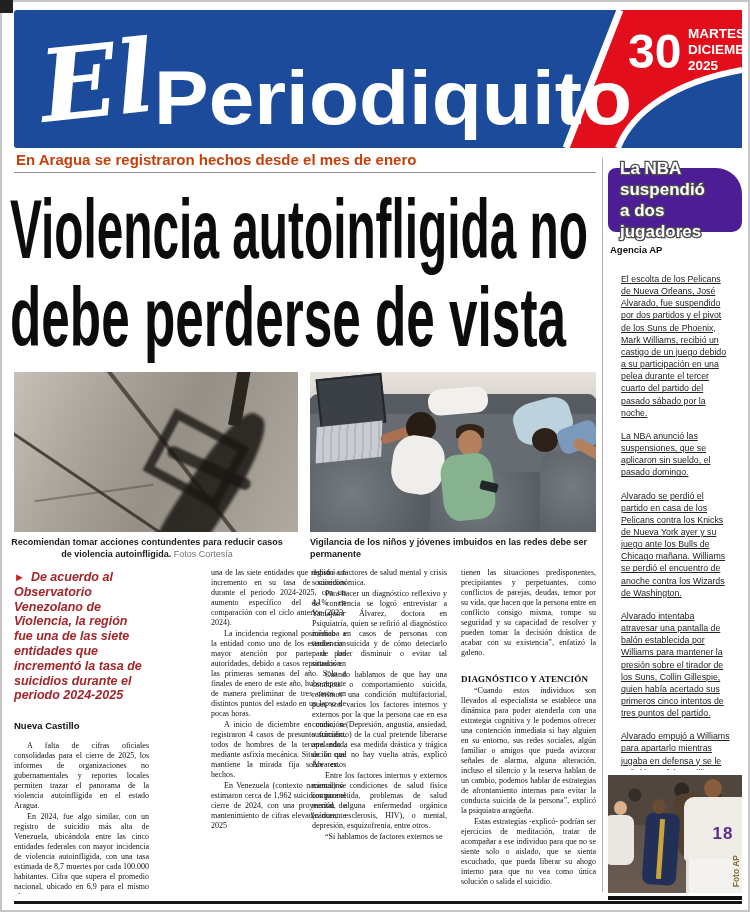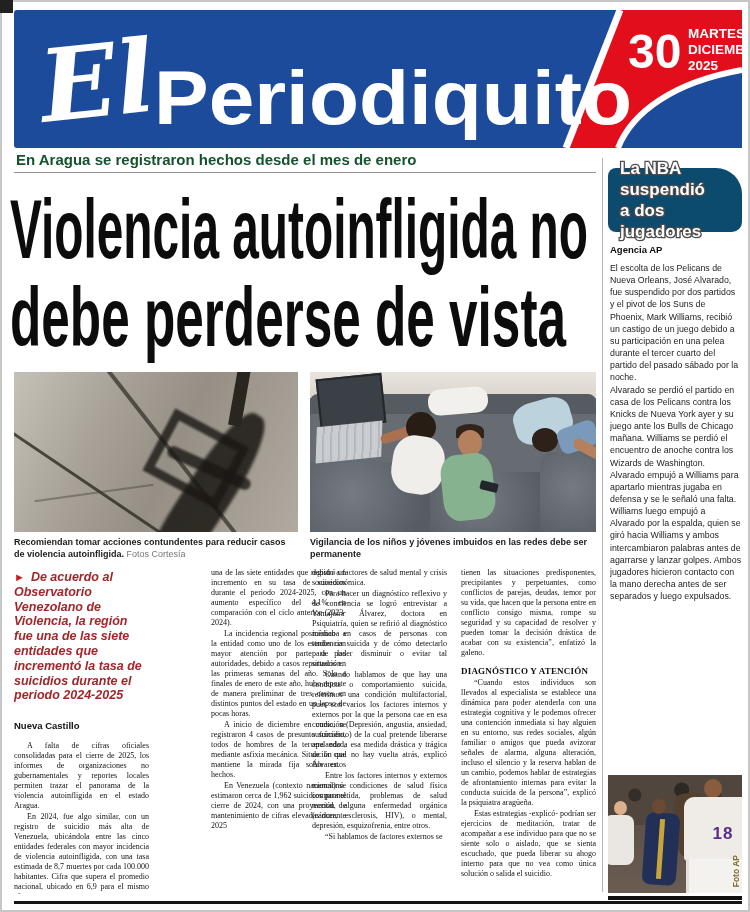--- a/index.html
+++ b/index.html
@@ -8,30 +8,30 @@
     font-family:"Liberation Sans",sans-serif;overflow:hidden;
   }
   .page-border{position:absolute;inset:0;border:2px solid #c6c6c6;pointer-events:none;z-index:60;}
   .corner-artifact{position:absolute;left:0;top:0;width:13px;height:13px;background:#212121;z-index:61;}
 
   
   .masthead{position:absolute;left:14px;top:10px;width:728px;height:138px;}
   .masthead svg{display:block;}
 
   
-  .kicker{position:absolute;left:16px;top:151px;width:580px;font-size:15px;font-weight:bold;color:#14532d;letter-spacing:0;}
+  .kicker{position:absolute;left:16px;top:151px;width:580px;font-size:15px;font-weight:bold;color:#c2410c;letter-spacing:0;}
   .kicker-rule{position:absolute;left:14px;top:172px;width:582px;height:1px;background:#8f8f8f;}
   .headline-svg{position:absolute;left:10px;top:176px;width:588px;height:196px;overflow:visible;}
 
   
   .photo{position:absolute;top:372px;height:160px;overflow:hidden;}
   .photo-left{left:14px;width:284px;background:linear-gradient(115deg,#c6c1b8 0%,#a8a298 30%,#958f85 55%,#b0aaa0 100%);}
   .photo-right{left:310px;width:286px;background:#666c72;}
   .caption{position:absolute;top:537px;font-size:9px;font-weight:bold;color:#1c1c1c;line-height:11.5px;}
-  .caption-left{left:14px;width:284px;}
+  .caption-left{left:5px;width:284px;text-align:center;}
   .caption-right{left:310px;width:286px;}
   .caption .credit{font-weight:normal;color:#767676;}
 
   
   .shadow-line1{position:absolute;left:-30px;top:40px;width:420px;height:3px;background:rgba(45,41,36,.8);transform:rotate(34deg);transform-origin:left top;}
   .shadow-line2{position:absolute;left:90px;top:-10px;width:330px;height:4px;background:rgba(45,41,36,.7);transform:rotate(52deg);transform-origin:left top;}
   .shadow-figure{position:absolute;left:168px;top:28px;width:46px;height:200px;background:rgba(26,23,19,.85);border-radius:40% 45% 30% 40%;transform:rotate(33deg);filter:blur(1.5px);}
   .shadow-frame{position:absolute;left:140px;top:52px;width:66px;height:52px;border:9px solid rgba(26,23,19,.8);transform:rotate(28deg);filter:blur(1px);background:transparent;}
   .shadow-arm{position:absolute;left:150px;top:90px;width:90px;height:12px;background:rgba(26,23,19,.8);transform:rotate(24deg);filter:blur(1px);border-radius:6px;}
   .pole-object{position:absolute;right:52px;top:-4px;width:13px;height:58px;background:#29251f;transform:rotate(10deg);}
@@ -62,32 +62,32 @@
   
   .col{position:absolute;top:568px;width:135px;height:326px;overflow:hidden;
        font-family:"Liberation Serif",serif;font-size:8px;line-height:10px;color:#111;text-align:justify;}
   .col1{left:14px;} .col2{left:163px;margin-left:48px;} .col3{left:312px;} .col4{left:461px;}
   .col p{margin:0 0 1px 0;text-indent:13px;}
   .col p.noindent{text-indent:0;}
   .lede{font-family:"Liberation Sans",sans-serif;font-style:italic;font-weight:bold;
         color:#a3262b;font-size:12.5px;line-height:14.8px;text-align:left;margin:2px 0 18px 0;}
   .lede-arrow{color:#c41e26;font-style:normal;font-size:11px;margin-right:6px;}
   .byline{font-family:"Liberation Sans",sans-serif;font-weight:bold;font-size:9.5px;margin:0 0 10px 0;text-align:left;}
-  .subhead{font-weight:bold;font-size:9px;letter-spacing:.2px;margin:8px 0 2px 0;text-indent:0;text-align:left;}
+  .subhead{font-weight:bold;font-size:9px;letter-spacing:.2px;margin:16px 0 2px 0;text-indent:0;text-align:left;}
 
   
   .divider-v{position:absolute;left:602px;top:158px;width:1px;height:734px;background:#b2b2b2;}
-  .nba-box{position:absolute;left:608px;top:168px;width:134px;height:64px;background:#0c4a6e;
+  .nba-box{position:absolute;left:608px;top:168px;width:134px;height:64px;background:#4c1d95;
            border-radius:8px 26px 10px 8px;display:flex;flex-direction:column;justify-content:center;padding:0 0 0 12px;box-sizing:border-box;}
   .nba-title{color:#ffffff;font-weight:bold;font-size:17px;line-height:21px;
              -webkit-text-stroke:2.5px #4d4d4d;paint-order:stroke fill;text-shadow:1px 1px 0 #4d4d4d;}
   .sb-byline{position:absolute;left:610px;top:244px;font-size:9.5px;font-weight:bold;color:#111;}
   .sb-text{position:absolute;left:610px;top:262px;width:132px;height:508px;overflow:hidden;
            font-size:8.8px;line-height:12.15px;color:#222;}
-  .sb-text p{margin:0;}
+  .sb-text p{margin:11px;text-decoration:underline;}
   .sb-photo{position:absolute;left:608px;top:775px;width:134px;height:118px;overflow:hidden;
             background:linear-gradient(#4a4039 0%,#5d5148 40%,#6b5c52 100%);}
   .crowd{position:absolute;left:0;top:0;width:134px;height:50px;
          background:radial-gradient(circle at 20% 40%,#352e28 6px,transparent 7px),
                     radial-gradient(circle at 55% 30%,#2e2822 7px,transparent 8px),
                     radial-gradient(circle at 80% 45%,#3a322b 6px,transparent 7px),#50463d;}
   .p-left-head{position:absolute;left:6px;top:26px;width:13px;height:14px;background:#dcb08c;border-radius:50%;}
   .p-left-jersey{position:absolute;left:-4px;top:40px;width:30px;height:50px;background:#eae7e2;border-radius:8px;}
   .p-navy{position:absolute;left:36px;top:38px;width:34px;height:72px;background:#223057;border-radius:8px;transform:rotate(4deg);}
   .p-navy-stripe{position:absolute;left:50px;top:44px;width:5px;height:60px;background:#c9a43c;transform:rotate(4deg);}
@@ -208,21 +208,23 @@
 
 <div class="nba-box">
   <div class="nba-title">La NBA suspendió</div>
   <div class="nba-title">a dos jugadores</div>
 </div>
 
 <div class="sb-byline">Agencia AP</div>
 
 <div class="sb-text">
   <p>El escolta de los Pelicans de Nueva Orleans, José Alvarado, fue suspendido por dos partidos y el pivot de los Suns de Phoenix, Mark Williams, recibió un castigo de un juego debido a su participación en una pelea durante el tercer cuarto del partido del pasado sábado por la noche.</p>
+  <p>La NBA anunció las suspensiones, que se aplicaron sin sueldo, el pasado domingo.</p>
   <p>Alvarado se perdió el partido en casa de los Pelicans contra los Knicks de Nueva York ayer y su juego ante los Bulls de Chicago mañana. Williams se perdió el encuentro de anoche contra los Wizards de Washington.</p>
+  <p>Alvarado intentaba atravesar una pantalla de balón establecida por Williams para mantener la presión sobre el tirador de los Suns, Collin Gillespie, quien había acertado sus primeros cinco intentos de tres puntos del partido.</p>
   <p>Alvarado empujó a Williams para apartarlo mientras jugaba en defensa y se le señaló una falta. Williams luego empujó a Alvarado por la espalda, quien se giró hacia Williams y ambos intercambiaron palabras antes de agarrarse y lanzar golpes. Ambos jugadores hicieron contacto con la mano derecha antes de ser separados y luego expulsados.</p>
 
 </div>
 
 <div class="sb-photo">
   <div class="crowd"></div>
   <div class="p-left-head"></div>
   <div class="p-left-jersey"></div>
   <div class="p-dark"></div>
   <div class="p-navy"></div>

